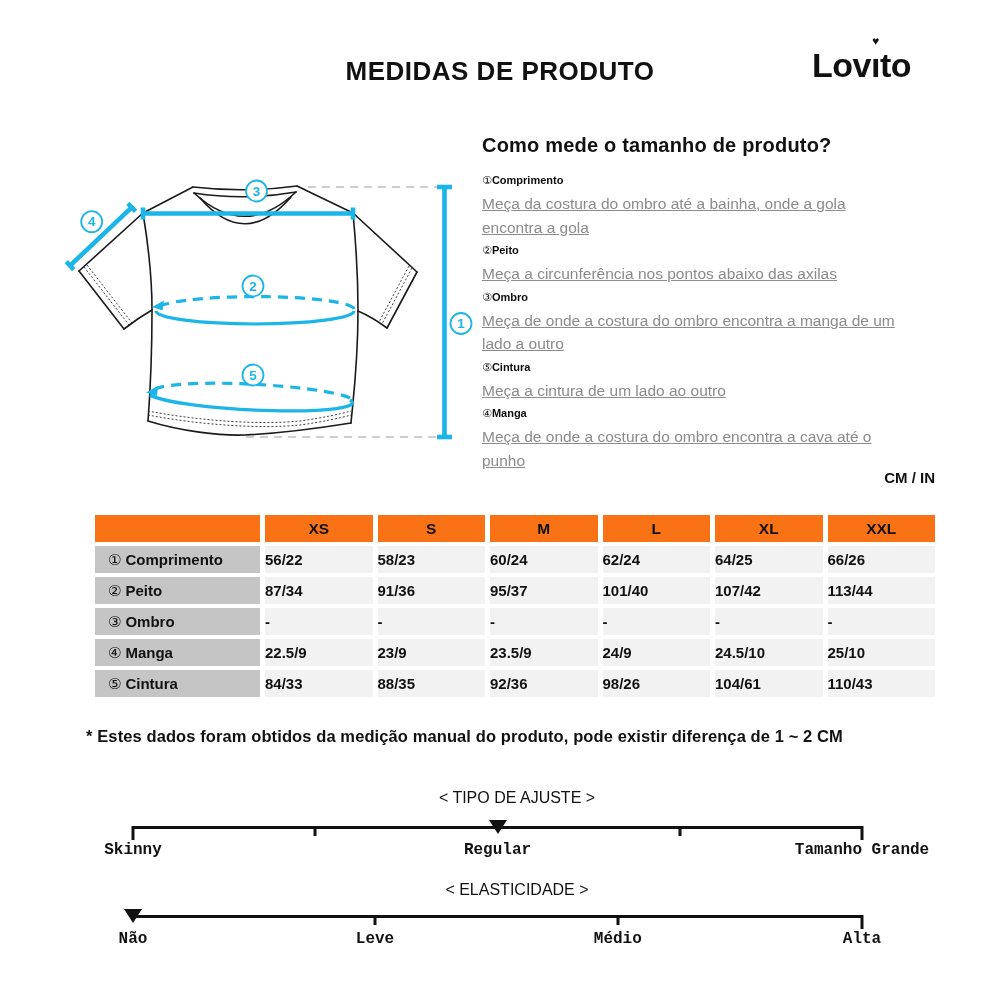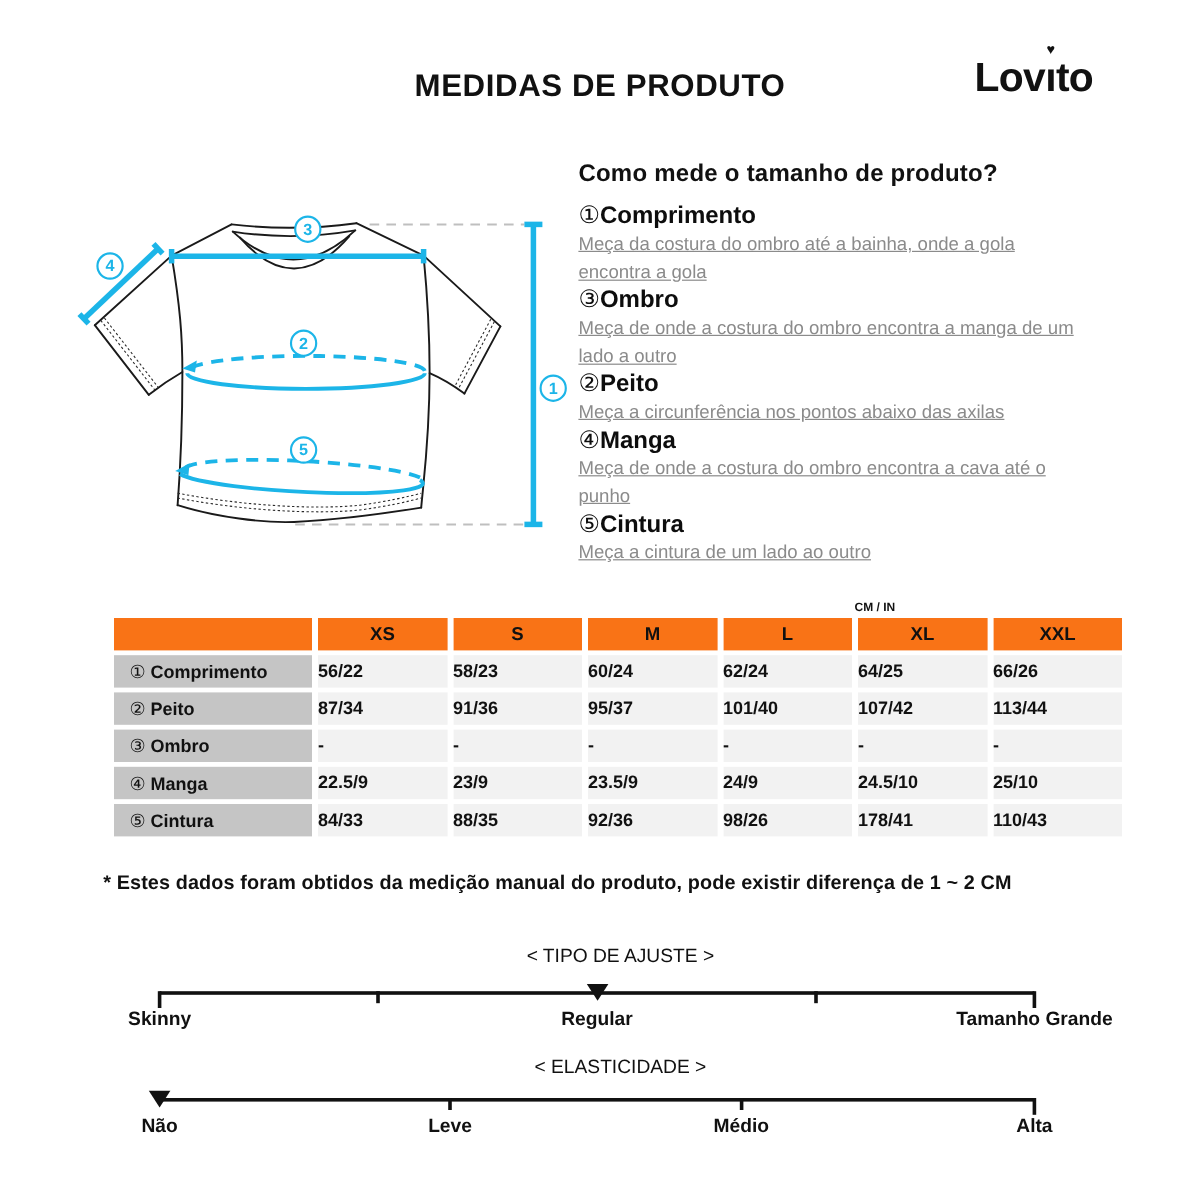--- a/index.html
+++ b/index.html
@@ -8,44 +8,44 @@
     font-family:"Liberation Sans","DejaVu Sans",sans-serif;color:#111;
   }
   .page-title{position:absolute;top:56px;left:0;width:1000px;text-align:center;
     font-size:26px;font-weight:bold;letter-spacing:.5px;}
   .brand{position:absolute;top:46px;left:812px;font-size:34px;font-weight:bold;letter-spacing:-.5px;}
   .brand .iwrap{position:relative;display:inline-block;}
   .brand .heart{position:absolute;left:50%;transform:translateX(-50%);top:-11px;font-size:12px;line-height:12px;}
   .diagram{position:absolute;left:60px;top:160px;width:420px;height:310px;}
   .howto{position:absolute;left:482px;top:134px;width:470px;}
   .howto h2{font-size:20px;font-weight:bold;margin:0 0 12px 0;letter-spacing:.2px;}
-  .hw-title{font-size:20px;font-weight:bold;line-height:23px;color:#0d0d0d;}
+  .hw-title{font-size:11px;font-weight:bold;line-height:23px;color:#0d0d0d;}
   .hw-title .circ2{font-weight:normal;}
   .hw-line{font-size:15.5px;color:#8b8b8b;line-height:23.5px;text-decoration:underline;}
-  .units{position:absolute;top:501px;left:0;width:746px;text-align:right;font-weight:bold;font-size:10px;}
+  .units{position:absolute;top:469px;left:0;width:935px;text-align:right;font-weight:bold;font-size:15px;}
   table.sizes{position:absolute;left:90px;top:511px;width:850px;table-layout:fixed;
     border-collapse:separate;border-spacing:5px 4px;font-size:15px;}
   table.sizes col.c0{width:165px;}
   .sizes th{background:#f97316;font-weight:bold;height:27px;text-align:center;padding:0;font-size:15.5px;}
   .sizes td{background:#f2f2f2;font-weight:bold;height:27px;padding:0;}
   .sizes td.rl{background:#c5c5c5;text-align:left;padding-left:13px;margin-top:38px;}
   .sizes td.rl .circ{font-weight:normal;margin-right:4px;}
   .footnote{position:absolute;top:727px;left:0;width:929px;text-align:center;
     font-weight:bold;font-size:16.5px;letter-spacing:.1px;}
   .slider-title{position:absolute;left:0;width:1000px;text-align:center;font-weight:normal;font-size:16px;margin-left:17px;}
   #fit-title{top:789px;} #ela-title{top:881px;}
   .track{position:absolute;left:133px;width:729px;height:3px;background:#111;}
   #fit-track{top:826px;} #ela-track{top:915px;}
   .tick{position:absolute;top:0;width:3px;background:#111;transform:translateX(-50%);}
   .tick.end{height:14px;} .tick.mid{height:10px;}
   .marker{position:absolute;top:-6px;width:0;height:0;transform:translateX(-50%);
     border-left:9px solid transparent;border-right:9px solid transparent;border-top:14px solid #111;}
   .slabels{position:absolute;left:133px;width:729px;font-weight:bold;font-size:16px;}
   #fit-labels{top:841px;} #ela-labels{top:930px;}
-  .slabels span{position:absolute;top:0;transform:translateX(-50%);white-space:nowrap;}
+  .slabels span{position:absolute;top:0;transform:translateX(-50%);white-space:nowrap;font-family:Liberation Mono, monospace;}
 </style>
 </head>
 <body>
 
 <div class="page-title">MEDIDAS DE PRODUTO</div>
 
 <div class="brand"><span>Lov</span><span class="iwrap"><span>ı</span><span class="heart">♥</span></span><span>to</span></div>
 
 <svg class="diagram" viewBox="0 0 420 310" xmlns="http://www.w3.org/2000/svg">
 
@@ -135,36 +135,36 @@
 </svg>
 
 <div class="howto">
   <h2>Como mede o tamanho de produto?</h2>
   <div class="hw-item">
     <div class="hw-title"><span class="circ2">①</span><span>Comprimento</span></div>
     <div class="hw-line">Meça da costura do ombro até a bainha, onde a gola</div>
     <div class="hw-line">encontra a gola</div>
   </div>
   <div class="hw-item">
+    <div class="hw-title"><span class="circ2">②</span><span>Peito</span></div>
+    <div class="hw-line">Meça a circunferência nos pontos abaixo das axilas</div>
+  </div>
+  <div class="hw-item">
     <div class="hw-title"><span class="circ2">③</span><span>Ombro</span></div>
     <div class="hw-line">Meça de onde a costura do ombro encontra a manga de um</div>
     <div class="hw-line">lado a outro</div>
   </div>
   <div class="hw-item">
-    <div class="hw-title"><span class="circ2">②</span><span>Peito</span></div>
-    <div class="hw-line">Meça a circunferência nos pontos abaixo das axilas</div>
+    <div class="hw-title"><span class="circ2">⑤</span><span>Cintura</span></div>
+    <div class="hw-line">Meça a cintura de um lado ao outro</div>
   </div>
   <div class="hw-item">
     <div class="hw-title"><span class="circ2">④</span><span>Manga</span></div>
     <div class="hw-line">Meça de onde a costura do ombro encontra a cava até o</div>
     <div class="hw-line">punho</div>
-  </div>
-  <div class="hw-item">
-    <div class="hw-title"><span class="circ2">⑤</span><span>Cintura</span></div>
-    <div class="hw-line">Meça a cintura de um lado ao outro</div>
   </div>
 </div>
 
 <div class="units">CM / IN</div>
 
 <table class="sizes">
   <colgroup>
       <col class="c0">
       <col>
       <col>
@@ -220,21 +220,21 @@
       <td>24/9</td>
       <td>24.5/10</td>
       <td>25/10</td>
     </tr>
     <tr>
       <td class="rl"><span class="circ">⑤</span><span>Cintura</span></td>
       <td>84/33</td>
       <td>88/35</td>
       <td>92/36</td>
       <td>98/26</td>
-      <td>178/41</td>
+      <td>104/61</td>
       <td>110/43</td>
     </tr>
   </tbody>
 </table>
 
 <div class="footnote">* Estes dados foram obtidos da medição manual do produto, pode existir diferença de 1 ~ 2 CM</div>
 
 <div class="slider-title" id="fit-title">&lt; TIPO DE AJUSTE &gt;</div>
 <div class="track" id="fit-track">
   <span class="tick end" style="left:0%"></span>

